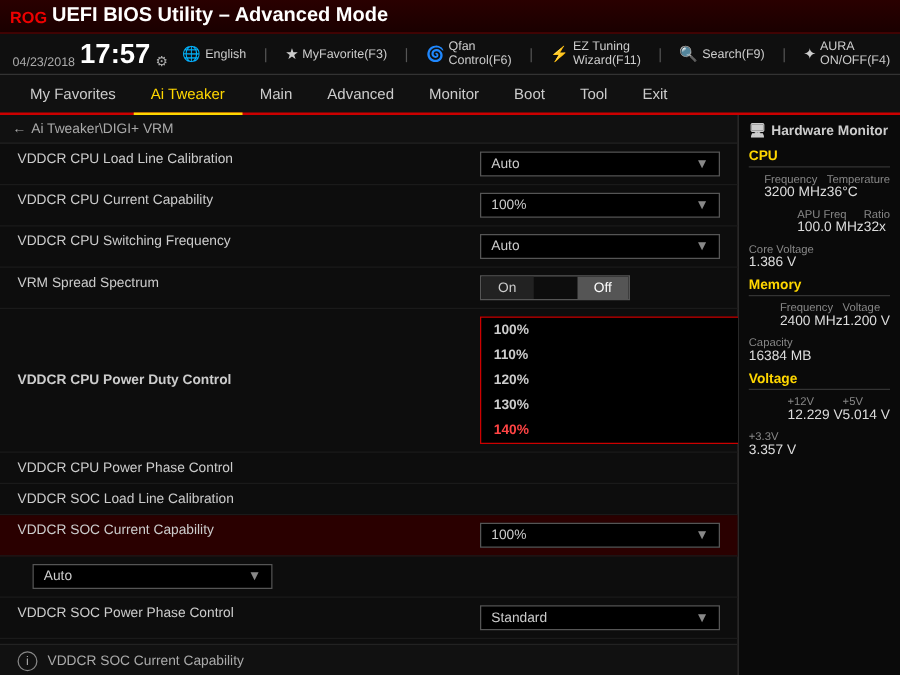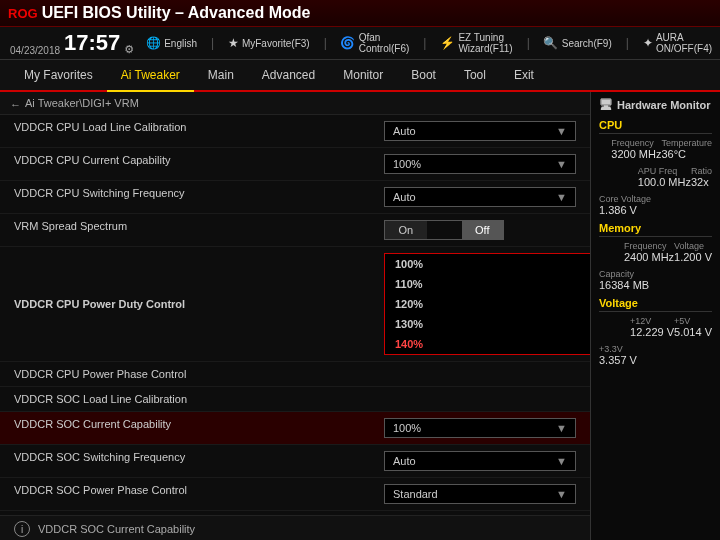--- a/index.html
+++ b/index.html
@@ -407,21 +407,20 @@
         <span class="setting-label">VDDCR SOC Current Capability</span>
         <div class="setting-control">
           <div class="dropdown">
             <span>100%</span>
             <span class="dropdown-arrow">▼</span>
           </div>
         </div>
       </div>
 
       <div class="setting-row">
-        <span class="setting-label">VDDCR SOC Switching Frequency</span>
         <div class="setting-control">
           <div class="dropdown">
             <span>Auto</span>
             <span class="dropdown-arrow">▼</span>
           </div>
         </div>
       </div>
 
       <div class="setting-row">
         <span class="setting-label">VDDCR SOC Power Phase Control</span>

